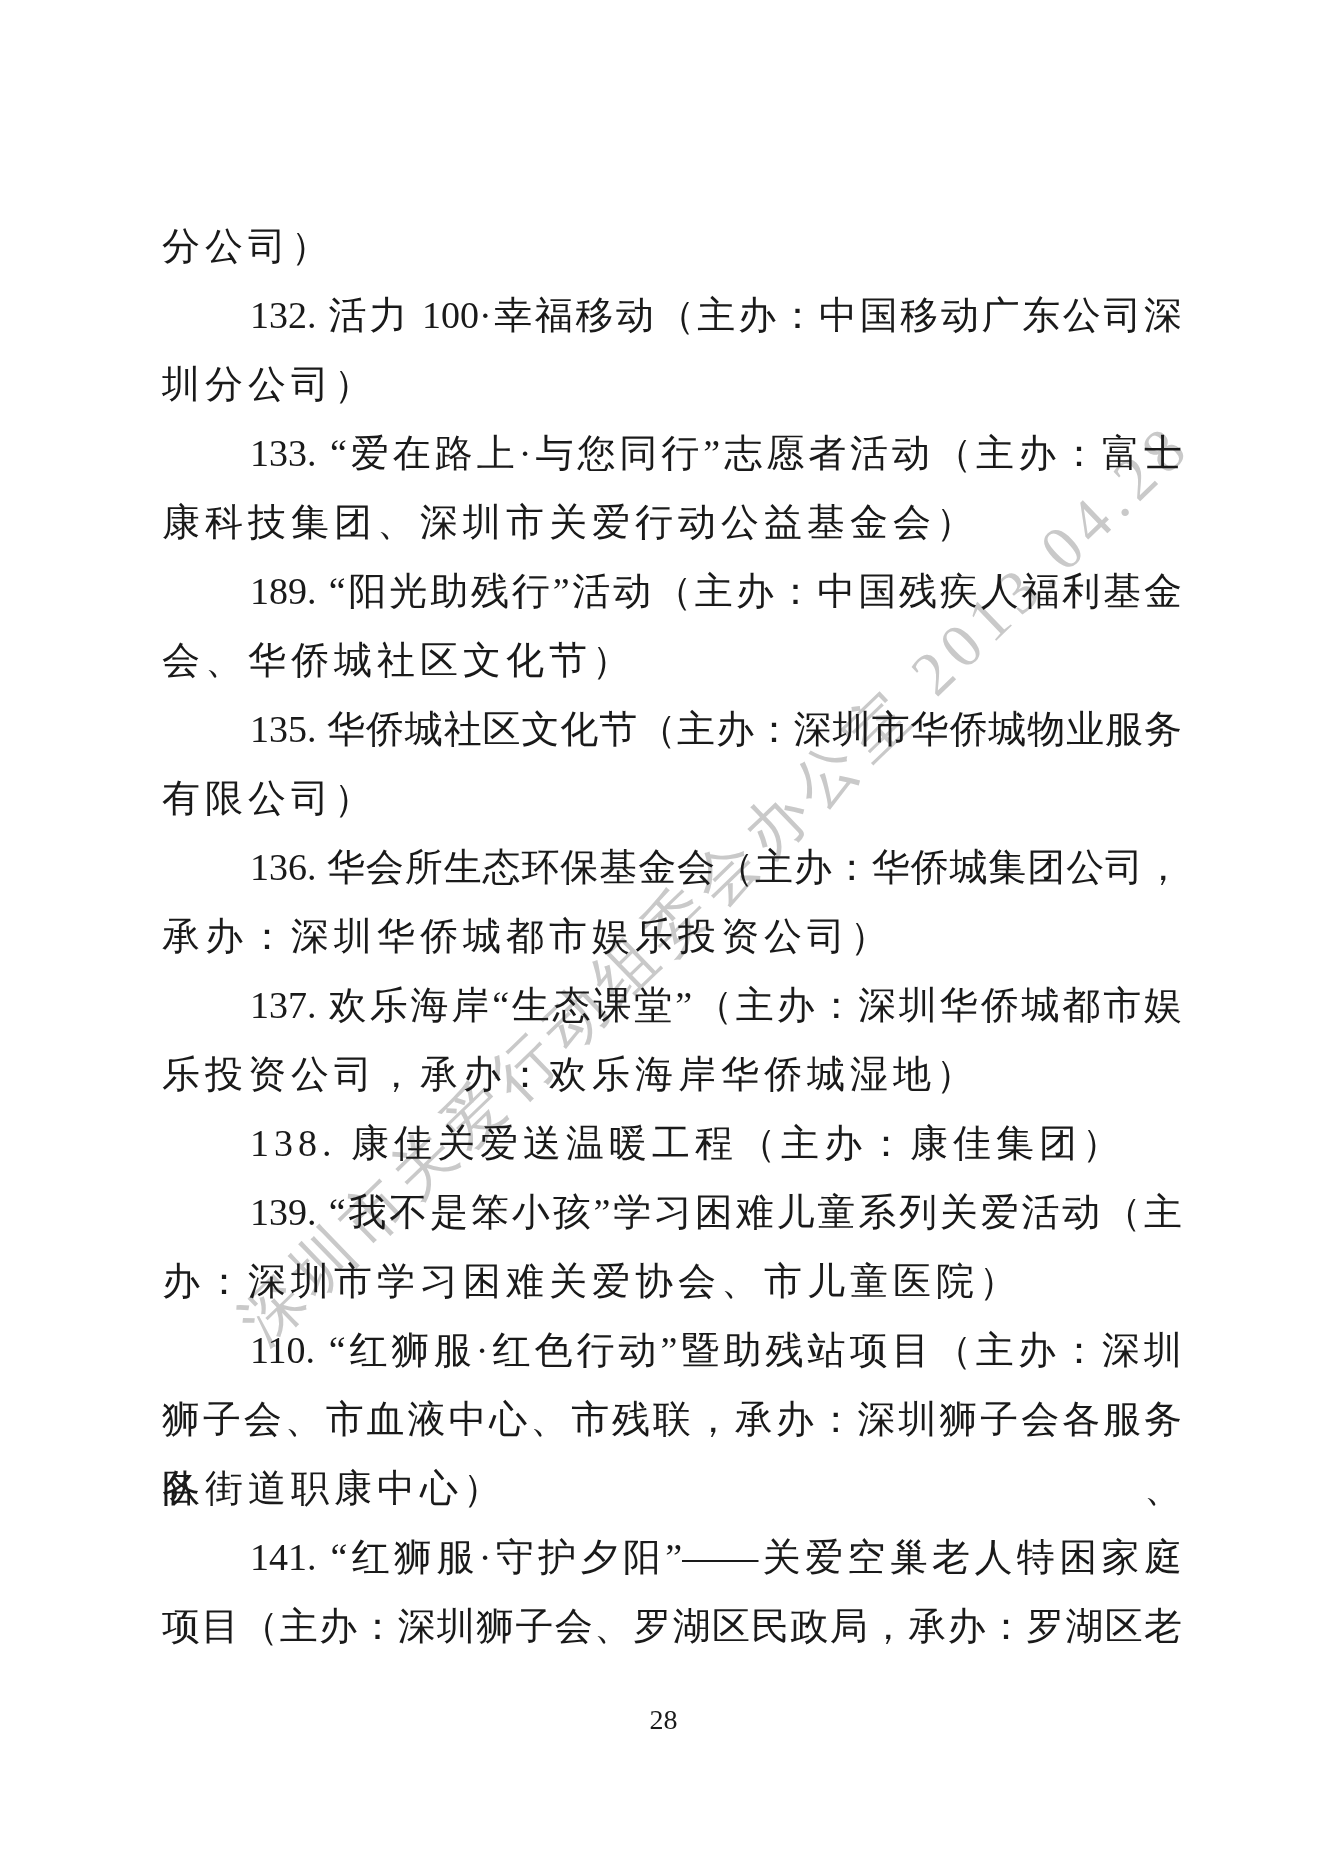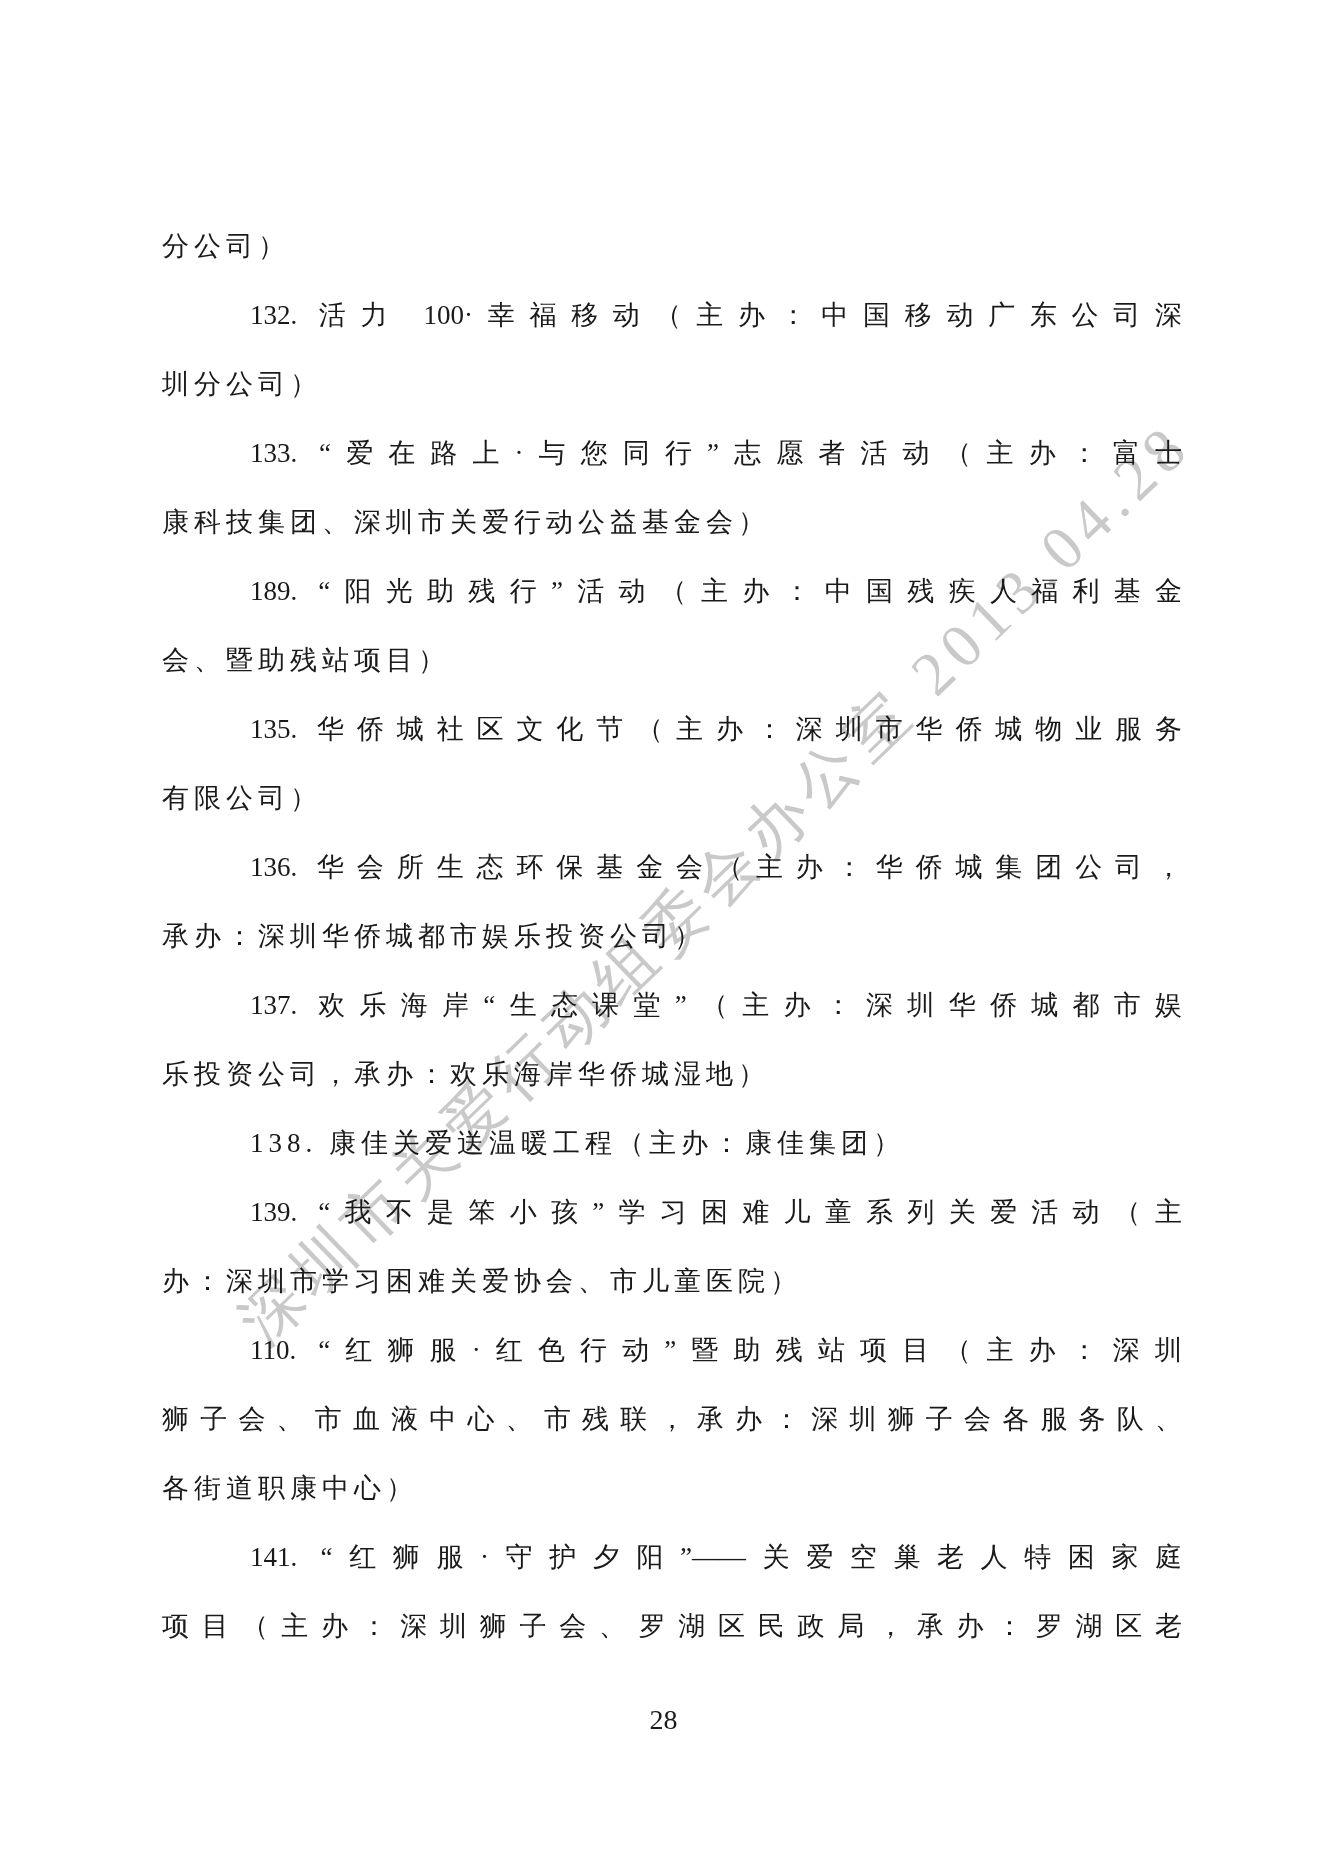--- a/index.html
+++ b/index.html
@@ -28,21 +28,21 @@
     color: var(--watermark, #c9c9c9);
     z-index: 1;
     user-select: none;
   }
   .text-block {
     position: absolute;
     left: 162px;
     top: 212px;
     width: 1020px;
     z-index: 2;
-    font-size: 27px;
+    font-size: 38px;
   }
   .line {
     height: 69px;
     line-height: 69px;
   }
   .line.end {
     letter-spacing: 5px;
     white-space: nowrap;
   }
   .line.fill {
@@ -71,21 +71,21 @@
 
   <div class="watermark">深圳市关爱行动组委会办公室 2013.04.28</div>
 
   <div class="text-block">
     <div class="line end">分公司）</div>
     <div class="line fill indent">132. 活力 100·幸福移动（主办：中国移动广东公司深</div>
     <div class="line end">圳分公司）</div>
     <div class="line fill indent">133. “爱在路上·与您同行”志愿者活动（主办：富士</div>
     <div class="line end">康科技集团、深圳市关爱行动公益基金会）</div>
     <div class="line fill indent">189. “阳光助残行”活动（主办：中国残疾人福利基金</div>
-    <div class="line end">会、暨助残站项目）</div>
+    <div class="line end">会、华侨城社区文化节）</div>
     <div class="line fill indent">135. 华侨城社区文化节（主办：深圳市华侨城物业服务</div>
     <div class="line end">有限公司）</div>
     <div class="line fill indent">136. 华会所生态环保基金会（主办：华侨城集团公司，</div>
     <div class="line end">承办：深圳华侨城都市娱乐投资公司）</div>
     <div class="line fill indent">137. 欢乐海岸“生态课堂”（主办：深圳华侨城都市娱</div>
     <div class="line end">乐投资公司，承办：欢乐海岸华侨城湿地）</div>
     <div class="line end indent">138. 康佳关爱送温暖工程（主办：康佳集团）</div>
     <div class="line fill indent">139. “我不是笨小孩”学习困难儿童系列关爱活动（主</div>
     <div class="line end">办：深圳市学习困难关爱协会、市儿童医院）</div>
     <div class="line fill indent">110. “红狮服·红色行动”暨助残站项目（主办：深圳</div>

